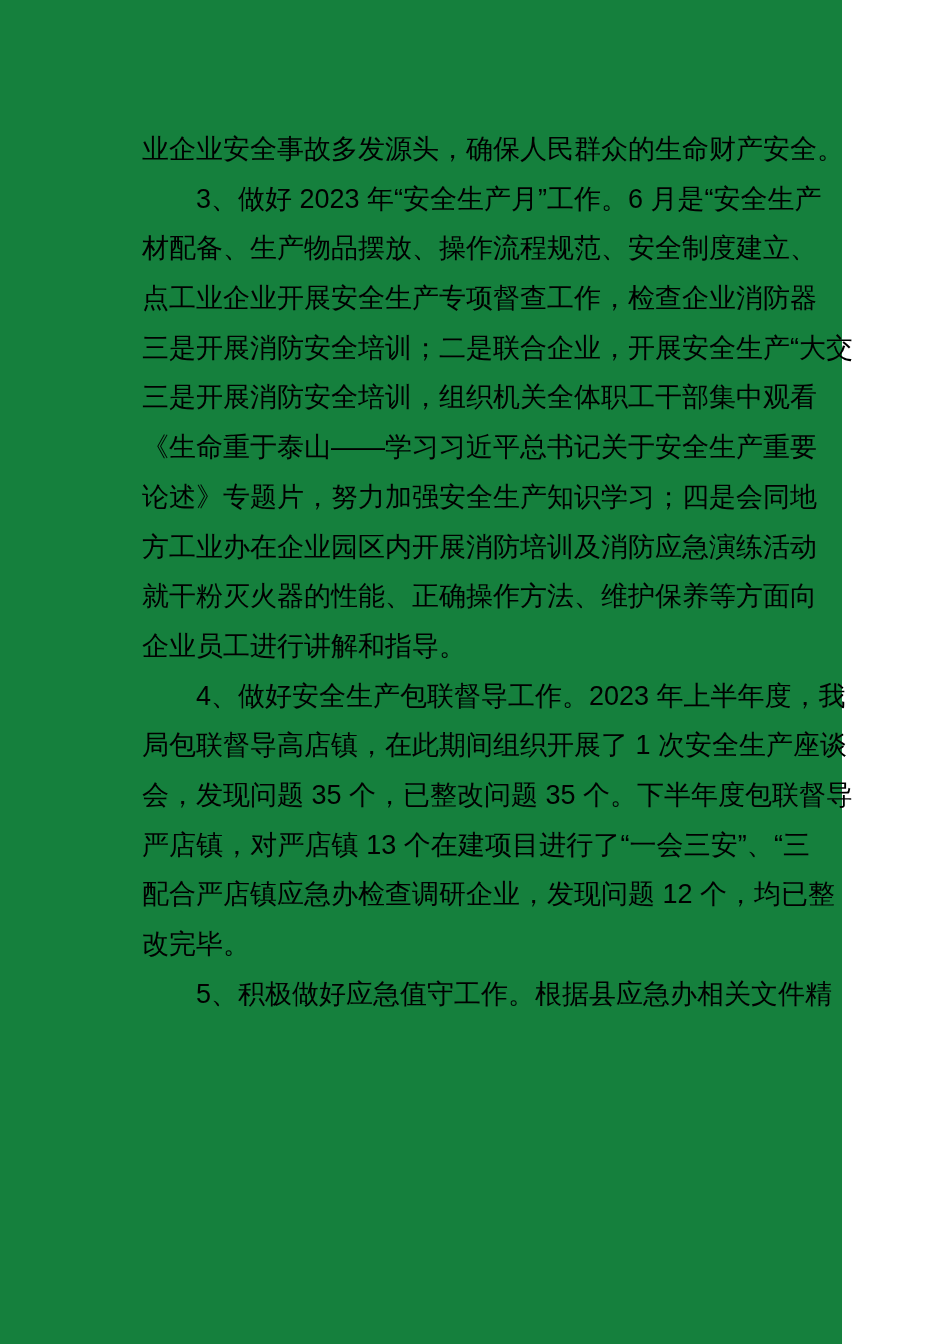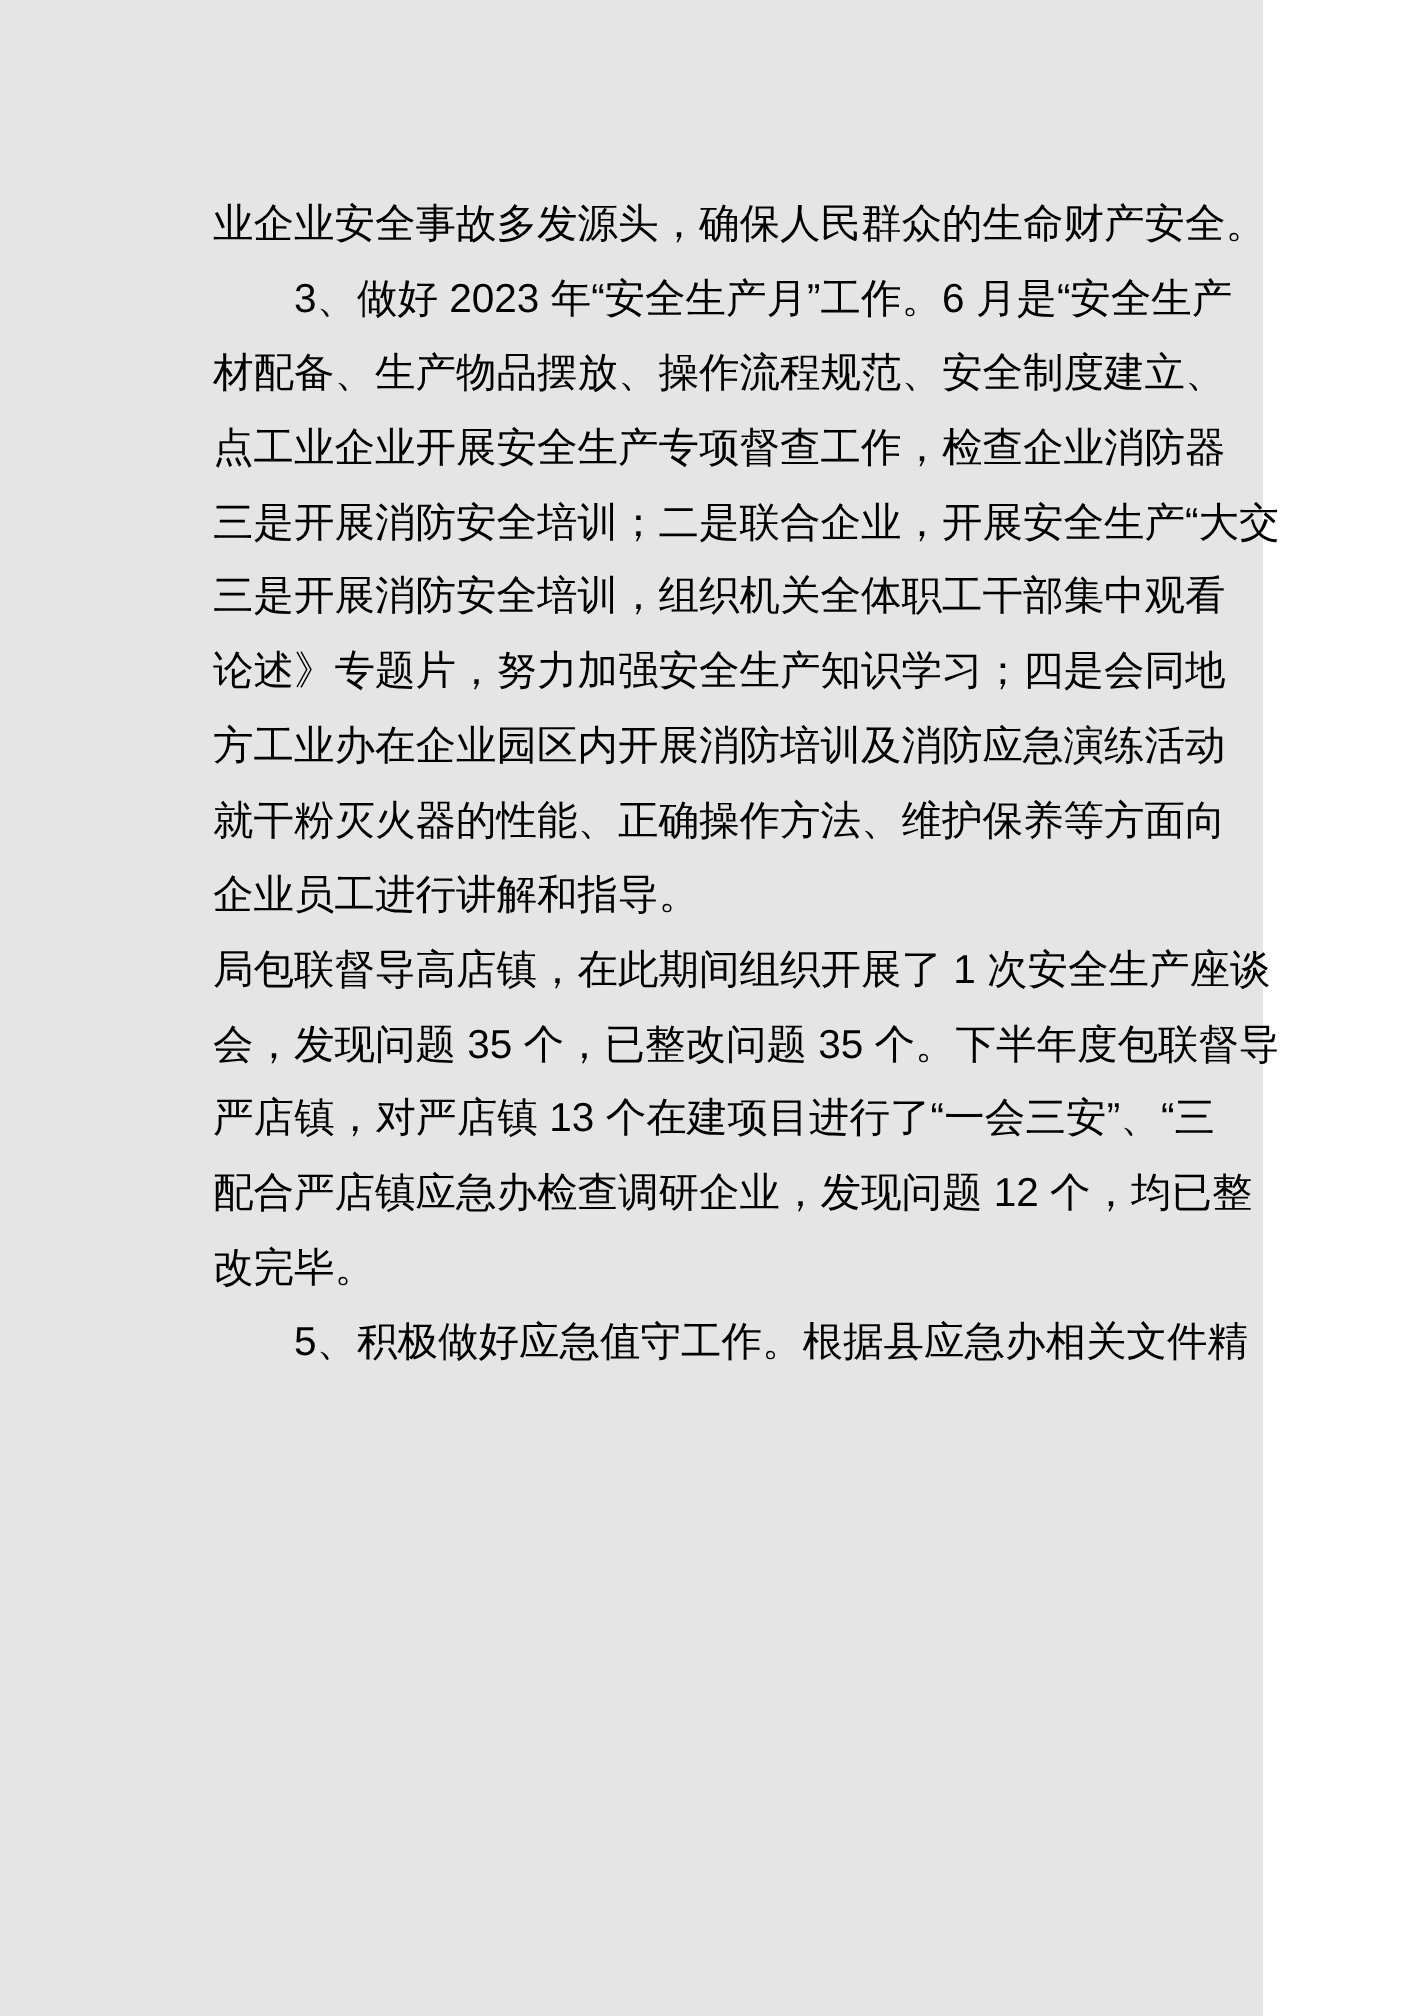--- a/index.html
+++ b/index.html
@@ -10,21 +10,21 @@
     width: 950px;
     height: 1344px;
     background: #ffffff;
     font-family: "Liberation Sans", "DejaVu Sans", sans-serif;
     overflow: hidden;
   }
   .page {
     position: relative;
     width: 842px;
     height: 1344px;
-    background: #e5e5e5;
+    background: #15803d;
   }
   .doc-body {
     position: absolute;
     left: 142px;
     top: 125px;
     width: 668px;
     color: #000000;
     font-size: 27px;
     font-weight: 400;
   }
@@ -48,24 +48,26 @@
 <body>
 
 <div class="page">
   <div class="doc-body">
     <div class="line end">业企业安全事故多发源头，确保人民群众的生命财产安全。</div>
     <div class="line indent">3、做好 2023 年“安全生产月”工作。6 月是“安全生产</div>
     <div class="line">材配备、生产物品摆放、操作流程规范、安全制度建立、</div>
     <div class="line">点工业企业开展安全生产专项督查工作，检查企业消防器</div>
     <div class="line">三是开展消防安全培训；二是联合企业，开展安全生产“大交</div>
     <div class="line">三是开展消防安全培训，组织机关全体职工干部集中观看</div>
+    <div class="line">《生命重于泰山——学习习近平总书记关于安全生产重要</div>
     <div class="line">论述》专题片，努力加强安全生产知识学习；四是会同地</div>
     <div class="line">方工业办在企业园区内开展消防培训及消防应急演练活动</div>
     <div class="line">就干粉灭火器的性能、正确操作方法、维护保养等方面向</div>
     <div class="line end">企业员工进行讲解和指导。</div>
+    <div class="line indent">4、做好安全生产包联督导工作。2023 年上半年度，我</div>
     <div class="line">局包联督导高店镇，在此期间组织开展了 1 次安全生产座谈</div>
     <div class="line">会，发现问题 35 个，已整改问题 35 个。下半年度包联督导</div>
     <div class="line">严店镇，对严店镇 13 个在建项目进行了“一会三安”、“三</div>
     <div class="line">配合严店镇应急办检查调研企业，发现问题 12 个，均已整</div>
     <div class="line end">改完毕。</div>
     <div class="line indent">5、积极做好应急值守工作。根据县应急办相关文件精</div>
   </div>
 </div>
 
 </body></html>

